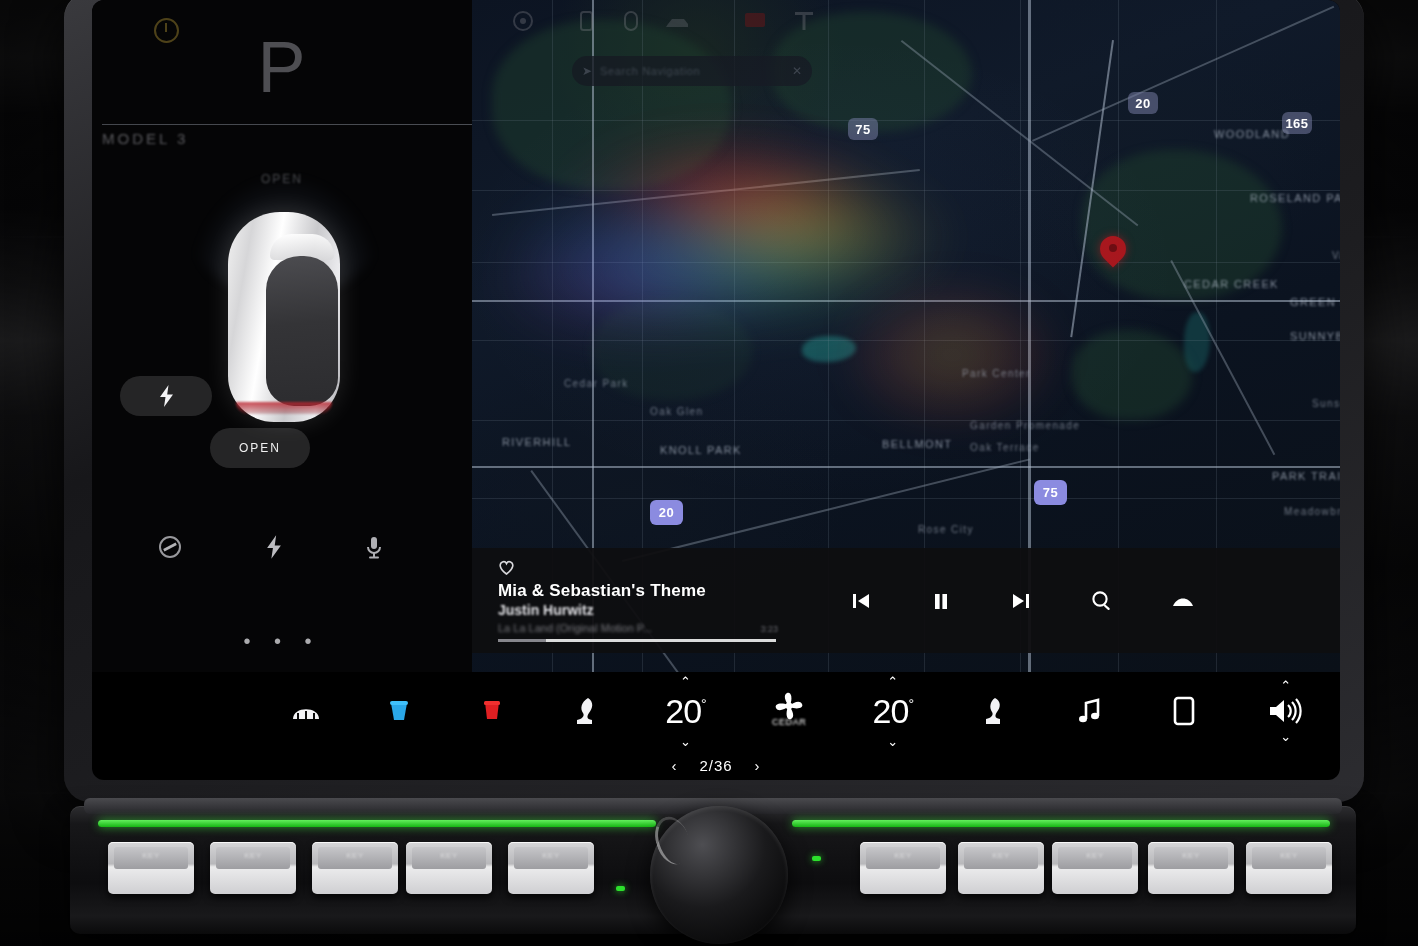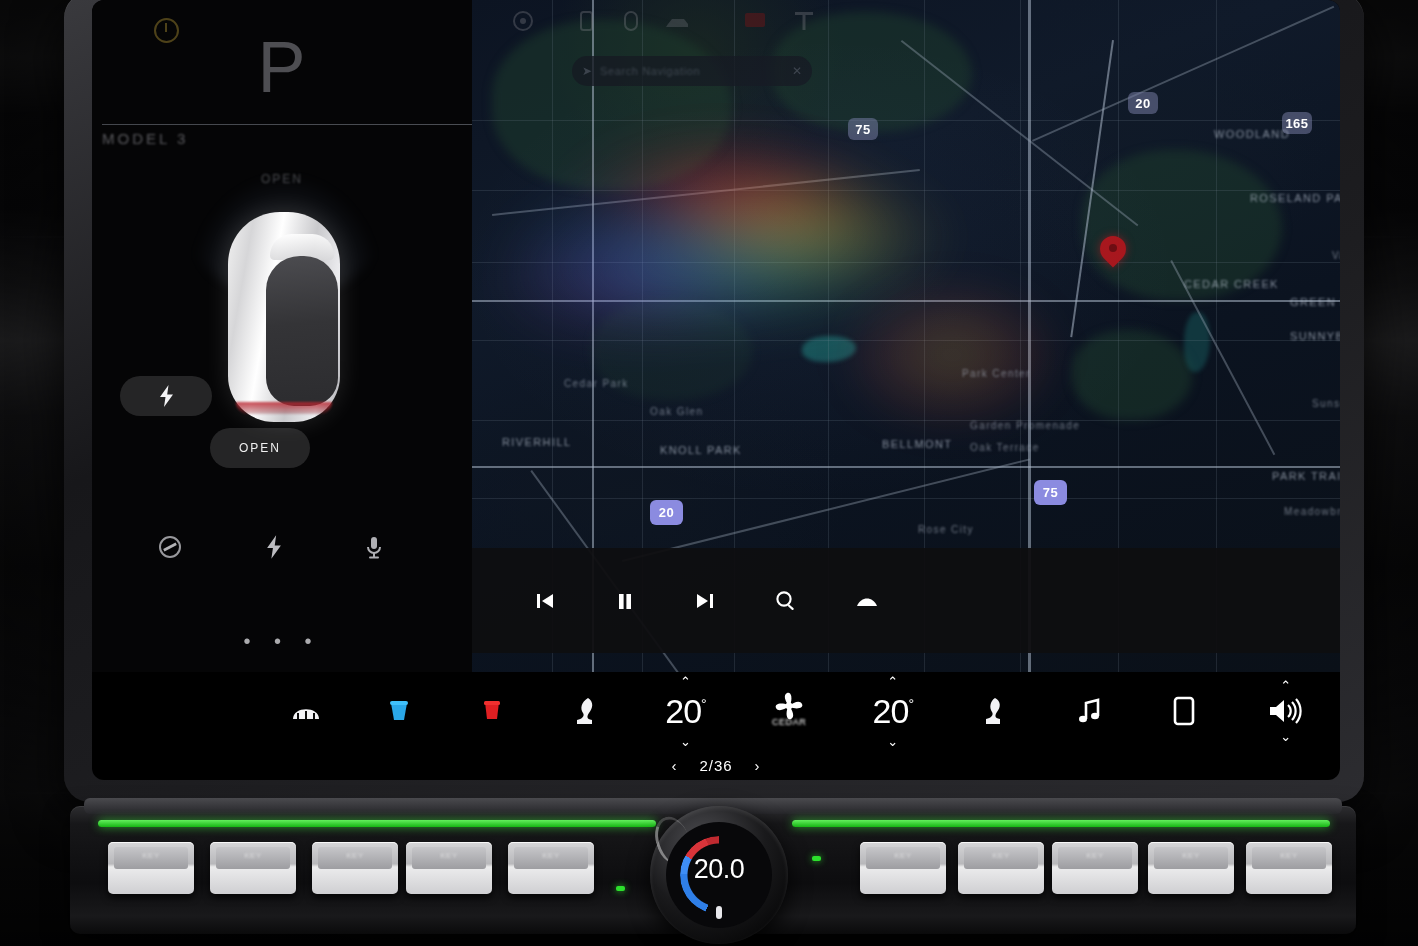--- a/index.html
+++ b/index.html
@@ -336,20 +336,34 @@
       <div class="ic-dim" style="left:282px;top:4px;">
         <svg width="20" height="22" viewBox="0 0 20 22">
             <rect x="1" y="2" width="18" height="3" fill="#8e8e94"></rect>
             <rect x="8.5" y="2" width="3" height="18" fill="#8e8e94"></rect>
           </svg>
       </div>
     </div>
 
     <div class="media">
 
+      <div class="trackinfo">
+        <div class="heart">
+          <svg width="17" height="15" viewBox="0 0 17 15">
+              <path d="M8.5 14 C1 8.5 1 3.5 4.4 2 C6.3 1.2 7.9 2.4 8.5 3.6 C9.1 2.4 10.7 1.2 12.6 2 C16 3.5 16 8.5 8.5 14 Z" fill="none" stroke="#d8d8dc" stroke-width="1.6"></path>
+            </svg>
+        </div>
+        <div class="t-title">Mia &amp; Sebastian's Theme</div>
+        <div class="t-artist">Justin Hurwitz</div>
+        <div class="t-album">La La Land (Original Motion P...</div>
+        <div class="prog">
+          <div class="prog-done"></div>
+          <div class="t-time">3:23</div>
+        </div>
+      </div>
 
       <div class="mctrls">
         <div class="mbtn">
           <svg width="22" height="22" viewBox="0 0 22 22">
               <rect x="3" y="4" width="3" height="14" fill="#fff"></rect>
               <path d="M19 4 L19 18 L8 11 Z" fill="#fff"></path>
             </svg>
         </div>
         <div class="mbtn">
           <svg width="22" height="22" viewBox="0 0 22 22">
@@ -516,19 +530,14 @@
     <div class="key" style="left:1176px;">
         <span class="key-lbl">KEY</span>
       </div>
 
     <div class="led-dot" style="left:546px;top:80px;"></div>
     <div class="led-dot" style="left:742px;top:50px;"></div>
   </div>
 
   <div class="knob">
     <div class="knob-hl"></div>
-    <div class="knob-face">
-      <div class="arc"></div>
-      <div class="knob-val">20.0</div>
-      <div class="knob-mark"></div>
-    </div>
   </div>
 </div>
 
 </body></html>

